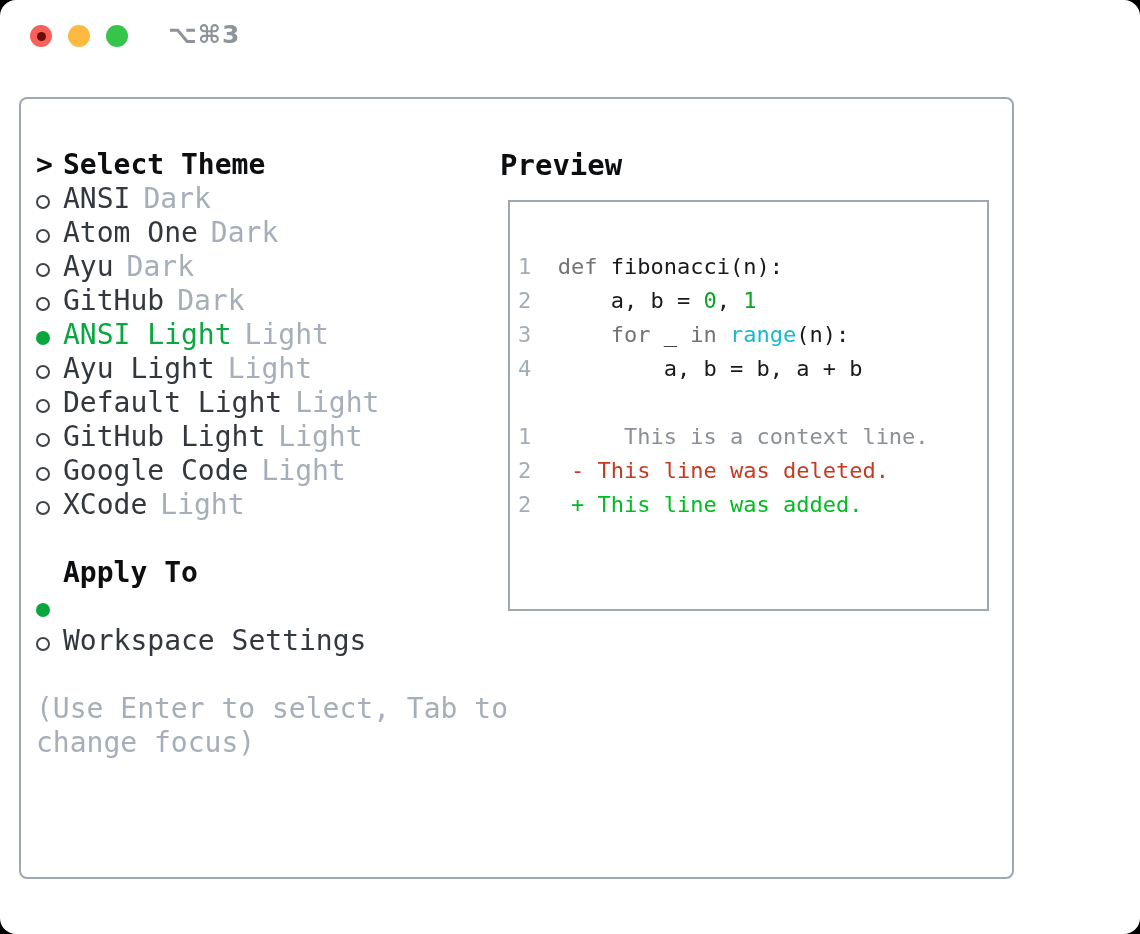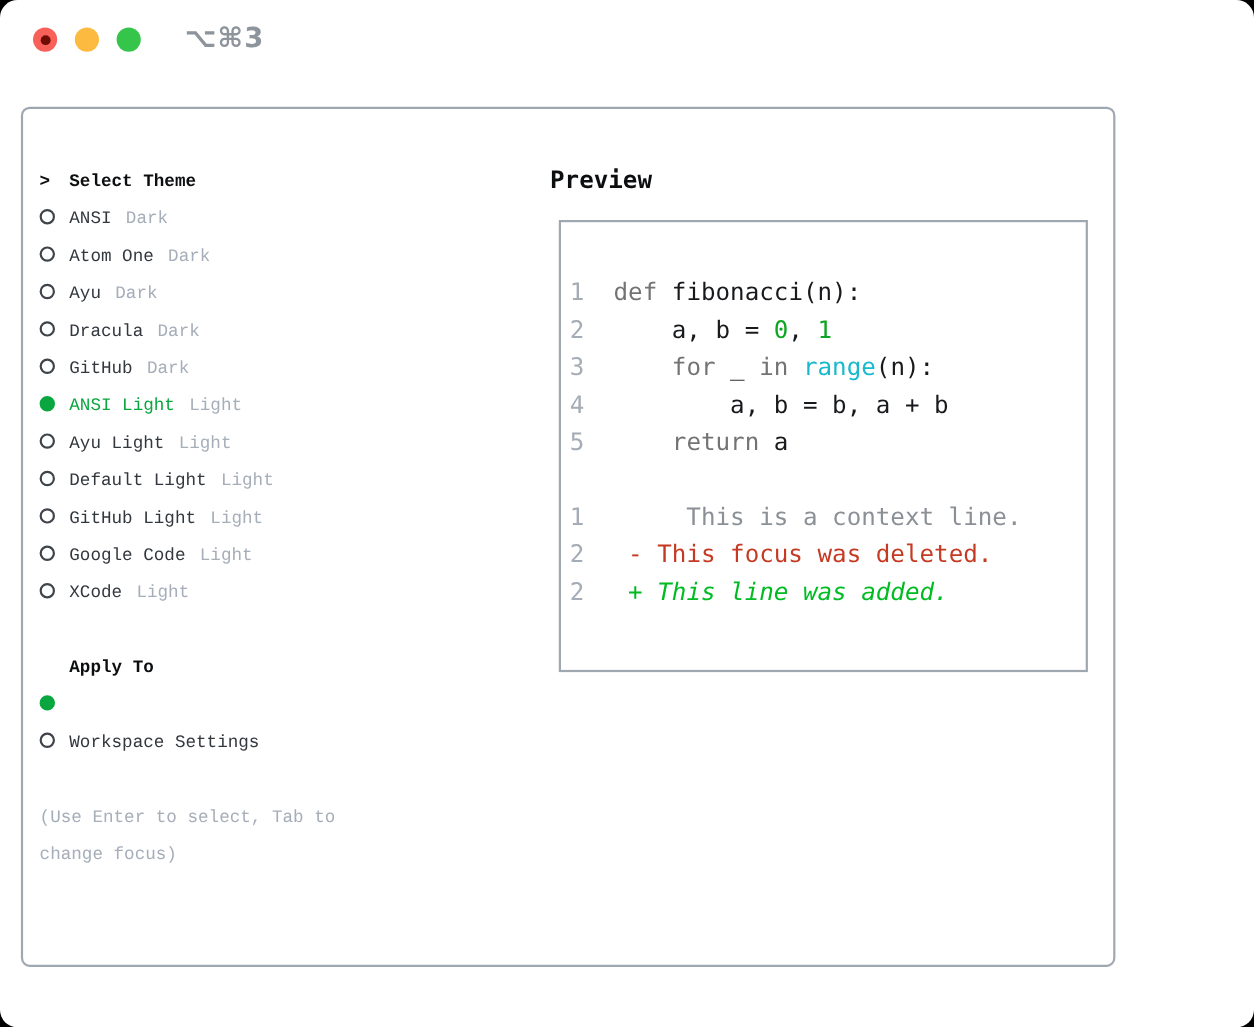--- a/index.html
+++ b/index.html
@@ -18,52 +18,52 @@
   .shortcut{
     position:absolute;left:168px;top:20px;
     font-family:"DejaVu Sans", sans-serif;font-weight:bold;font-size:25px;
     color:#8e949b;letter-spacing:1px;
   }
   
   .app-box{
     position:absolute;left:19px;top:97px;width:991px;height:778px;
     border:2px solid #9fa7b1;border-radius:8px;background:#fff;
   }
-  .pane{position:absolute;font-size:16px;line-height:34px;color:#33383e;font-family:Liberation Mono, monospace;}
+  .pane{position:absolute;font-size:28px;line-height:34px;color:#33383e;}
   .left-pane{left:15px;top:49px;}
   .row{height:34px;white-space:pre;}
   .row.blank{height:34px;}
   .hdr{font-weight:bold;color:#0c0e10;}
   .mk{display:inline-block;width:27px;}
   .prompt{font-weight:bold;color:#0c0e10;}
   .dot{display:inline-block;width:14px;height:14px;box-sizing:border-box;
        border:2px solid #3f444a;border-radius:50%;vertical-align:-1px;background:transparent;}
   .nm{white-space:pre;color:#33383e;}
   .tag{white-space:pre;color:#a6aeb9;margin-left:13px;}
   .row.selected .nm{color:#0aa63f;text-align:center;}
   .row.selected .dot{background:#0aa63f;border-color:#0aa63f;}
   .hint{color:#a6aeb9;}
   
   .preview-title{position:absolute;left:479px;top:49px;height:34px;line-height:34px;
-    font-size:22px;font-weight:bold;color:#0c0e10;}
+    font-size:29px;font-weight:bold;color:#0c0e10;}
   .preview-box{
     position:absolute;left:487px;top:101px;width:477px;height:407px;
     border:2px solid #9fa7b1;background:#fff;box-sizing:content-box;overflow:hidden;
   }
   .code{padding:48px 0 0 8px;font-size:22px;line-height:34px;}
   .cl{height:34px;white-space:pre;}
   .cl span{white-space:pre;}
   .ln{color:#a4acb6;}
   .pl{color:#17191c;margin-top:36px;}
   .kw{color:#737373;margin-top:12px;}
   .num{color:#0aa622;}
   .bi{color:#17b9ce;}
   .ctx{color:#8b9097;}
   .del{color:#c53a22;}
-  .add{color:#00bb22;font-style:italic;}
+  .add{color:#00bb22;}
 </style>
 </head>
 <body>
 
 <div class="screen">
 
   <div class="titlebar">
     <span class="tl red">
         <span class="tl-dot"></span>
       </span>
@@ -74,21 +74,20 @@
 
   <div class="app-box">
 
     <div class="pane left-pane">
 
       <div class="row hdr"><span class="mk prompt">&gt;</span><span>Select Theme</span></div>
 
       <div class="row theme-row"><span class="mk"><span class="dot"></span></span><span class="nm">ANSI</span><span class="tag">Dark</span></div>
       <div class="row theme-row"><span class="mk"><span class="dot"></span></span><span class="nm">Atom One</span><span class="tag">Dark</span></div>
       <div class="row theme-row"><span class="mk"><span class="dot"></span></span><span class="nm">Ayu</span><span class="tag">Dark</span></div>
-      <div class="row theme-row"><span class="mk"><span class="dot"></span></span><span class="nm">Dracula</span><span class="tag">Dark</span></div>
       <div class="row theme-row"><span class="mk"><span class="dot"></span></span><span class="nm">GitHub</span><span class="tag">Dark</span></div>
       <div class="row theme-row selected"><span class="mk"><span class="dot"></span></span><span class="nm">ANSI Light</span><span class="tag">Light</span></div>
       <div class="row theme-row"><span class="mk"><span class="dot"></span></span><span class="nm">Ayu Light</span><span class="tag">Light</span></div>
       <div class="row theme-row"><span class="mk"><span class="dot"></span></span><span class="nm">Default Light</span><span class="tag">Light</span></div>
       <div class="row theme-row"><span class="mk"><span class="dot"></span></span><span class="nm">GitHub Light</span><span class="tag">Light</span></div>
       <div class="row theme-row"><span class="mk"><span class="dot"></span></span><span class="nm">Google Code</span><span class="tag">Light</span></div>
       <div class="row theme-row"><span class="mk"><span class="dot"></span></span><span class="nm">XCode</span><span class="tag">Light</span></div>
 
       <div class="row blank"></div>
 
@@ -105,22 +104,21 @@
     </div>
 
     <div class="preview-title">Preview</div>
 
     <div class="preview-box">
       <div class="code">
         <div class="cl"><span class="ln">1</span><span class="pl">  </span><span class="kw">def</span><span class="pl"> fibonacci(n):</span></div>
         <div class="cl"><span class="ln">2</span><span class="pl">      a, b = </span><span class="num">0</span><span class="pl">, </span><span class="num">1</span></div>
         <div class="cl"><span class="ln">3</span><span class="pl">      </span><span class="kw">for</span><span class="pl"> _ </span><span class="kw">in</span><span class="pl"> </span><span class="bi">range</span><span class="pl">(n):</span></div>
         <div class="cl"><span class="ln">4</span><span class="pl">          a, b = b, a + b</span></div>
-        <div class="cl"><span class="ln">5</span><span class="pl">      </span><span class="kw">return</span><span class="pl"> a</span></div>
         <div class="cl"></div>
         <div class="cl"><span class="ln">1</span><span class="pl">       </span><span class="ctx">This is a context line.</span></div>
-        <div class="cl"><span class="ln">2</span><span class="pl">   </span><span class="del">- This focus was deleted.</span></div>
+        <div class="cl"><span class="ln">2</span><span class="pl">   </span><span class="del">- This line was deleted.</span></div>
         <div class="cl"><span class="ln">2</span><span class="pl">   </span><span class="add">+ This line was added.</span></div>
       </div>
     </div>
 
   </div>
 </div>
 
 </body></html>

